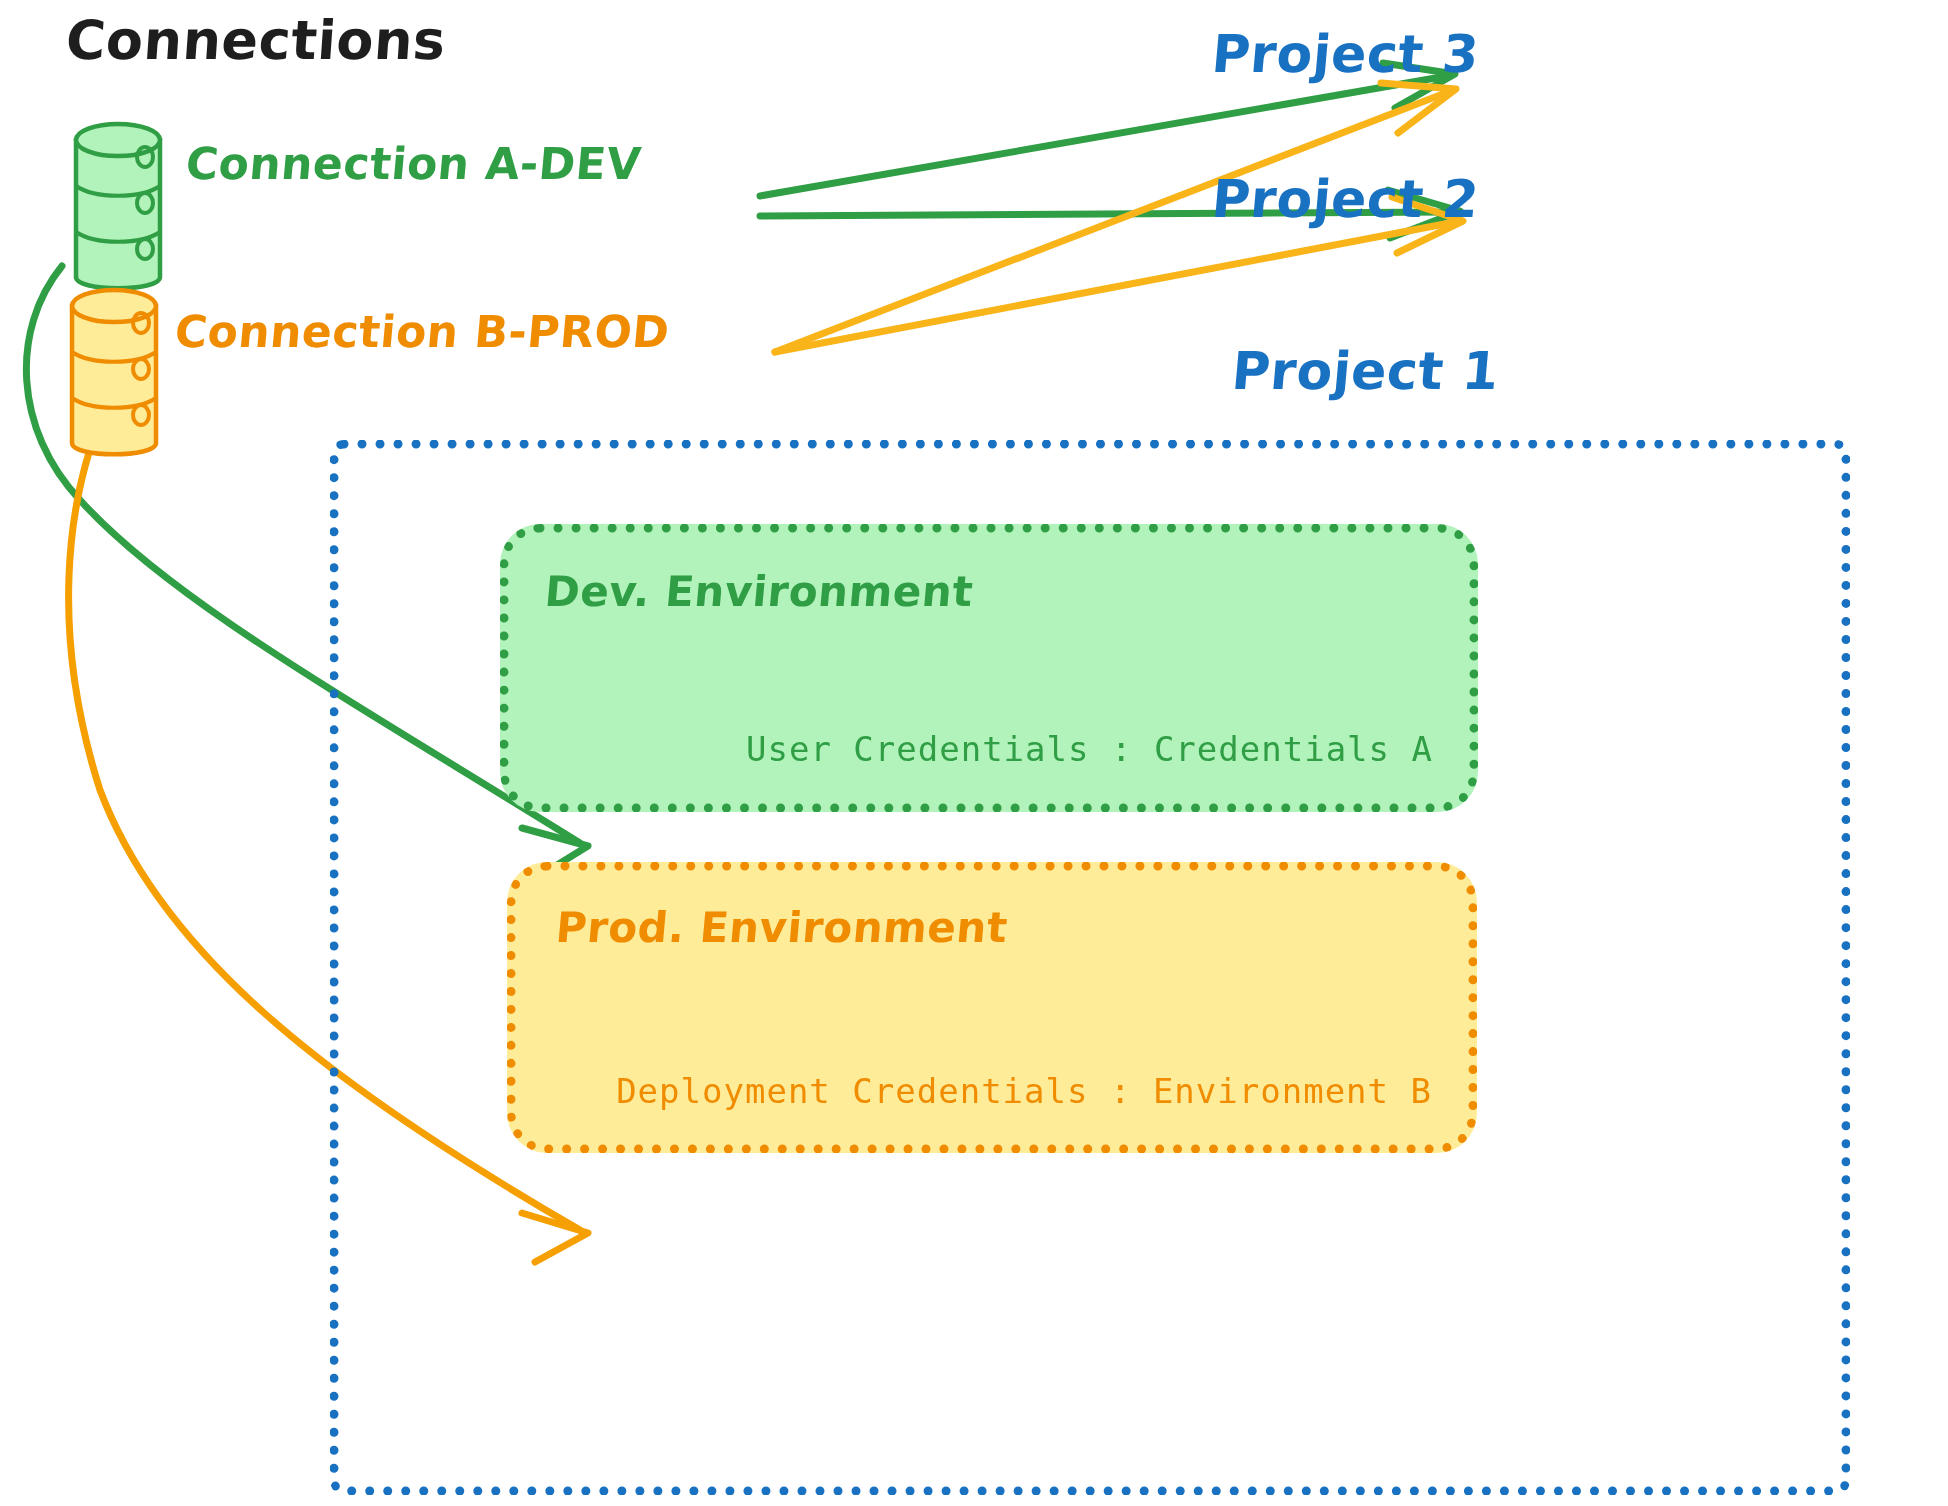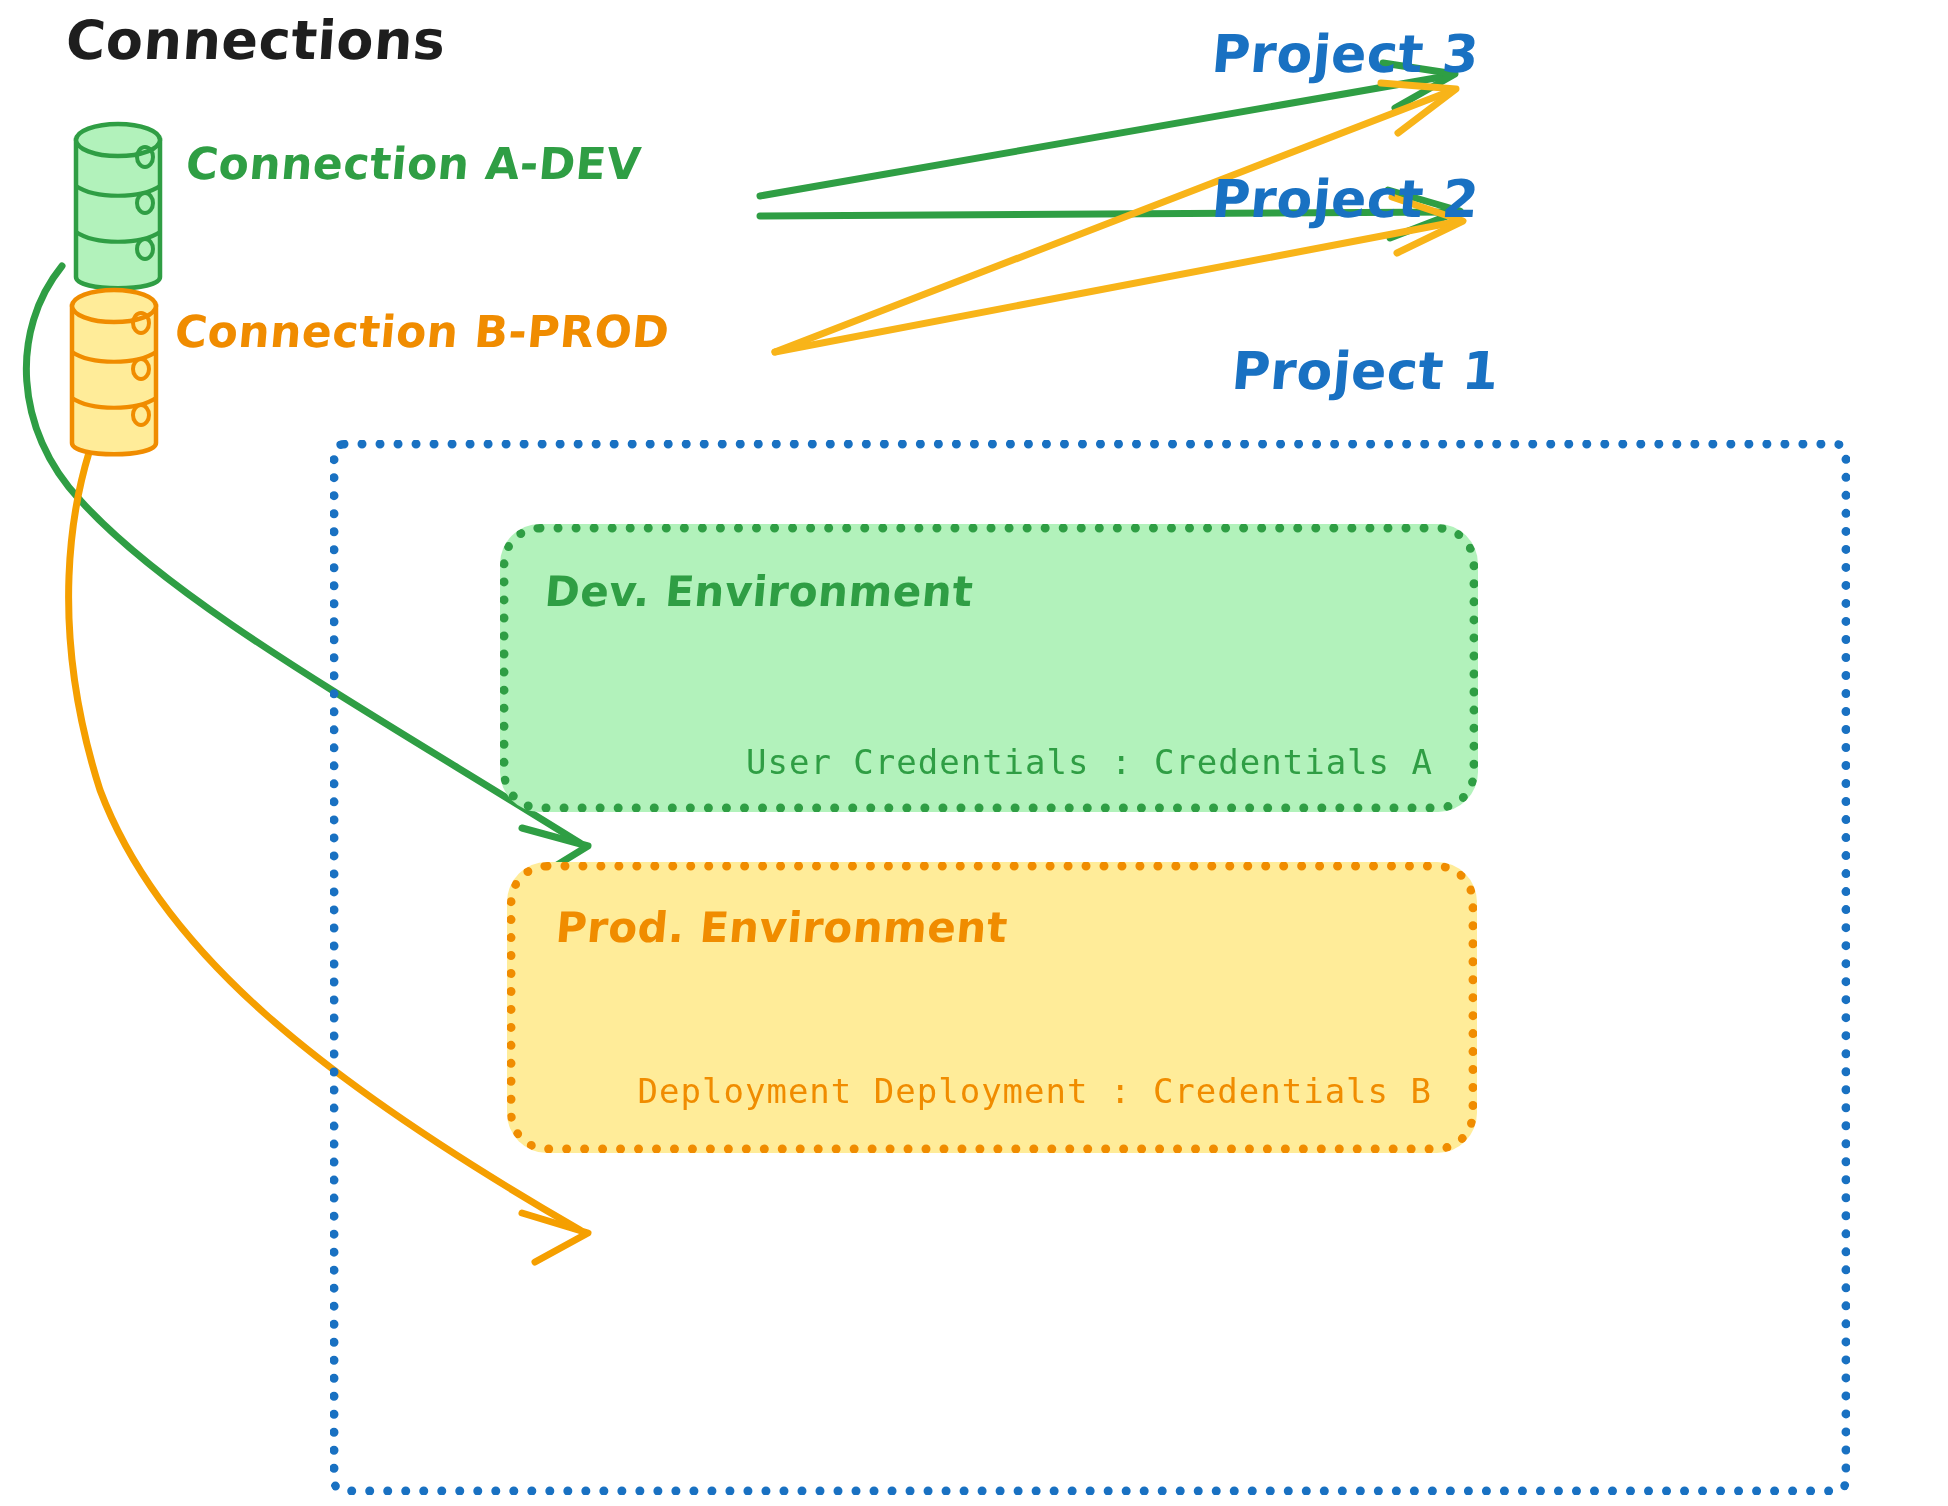--- a/index.html
+++ b/index.html
@@ -103,21 +103,21 @@
   #dev-title { left: 36px; top: 38px; color: #2f9e44; }
   #prod-title { left: 40px; top: 36px; color: #f08c00; }
   
   .cred {
     position: absolute;
     font-size: 34px;
     white-space: nowrap;
     line-height: 1;
     letter-spacing: 1px;
   }
-  #dev-cred { right: 36px; bottom: 24px; color: #2f9e44; }
+  #dev-cred { right: 36px; bottom: 37px; color: #2f9e44; }
   #prod-cred { right: 36px; bottom: 36px; color: #f08c00; }
 </style>
 </head>
 <body>
 
 <div id="canvas">
 
   <svg class="layer" viewBox="0 0 1948 1506">
 
     <g>
@@ -185,16 +185,16 @@
 
   <div id="project1-box"></div>
 
   <div class="envbox" id="dev-box">
     <div class="env-title hand" id="dev-title">Dev. Environment</div>
     <div class="cred mono" id="dev-cred">User Credentials : Credentials A</div>
   </div>
 
   <div class="envbox" id="prod-box">
     <div class="env-title hand" id="prod-title">Prod. Environment</div>
-    <div class="cred mono" id="prod-cred">Deployment Deployment : Credentials B</div>
+    <div class="cred mono" id="prod-cred">Deployment Credentials : Environment B</div>
   </div>
 
 </div>
 
 </body></html>

